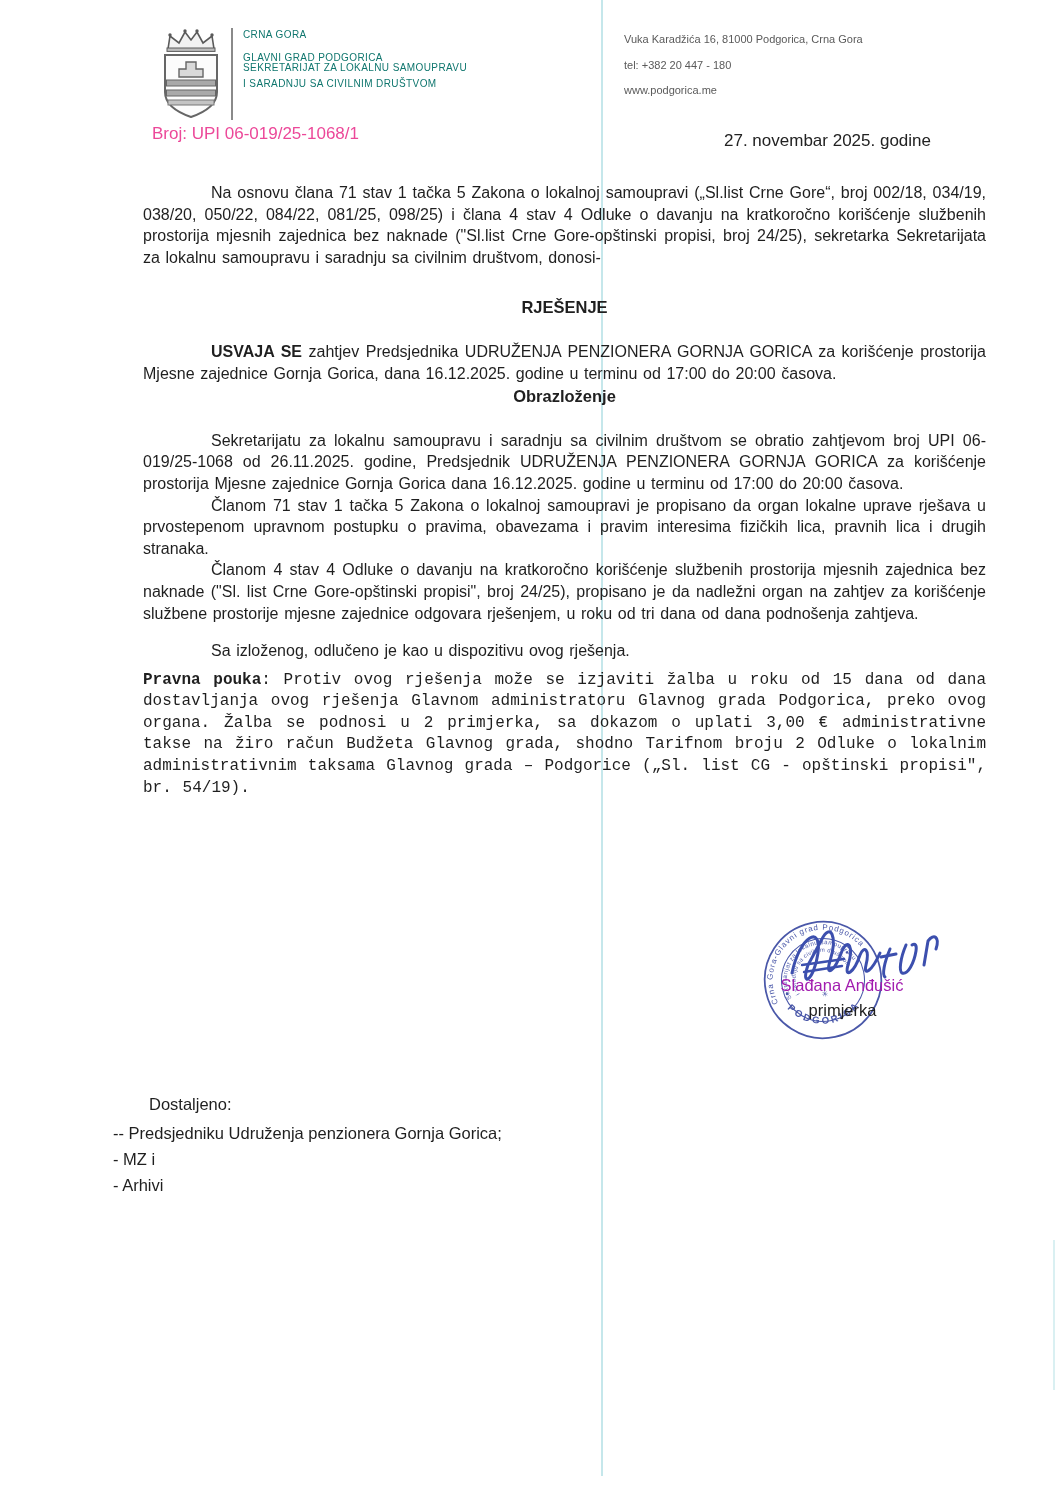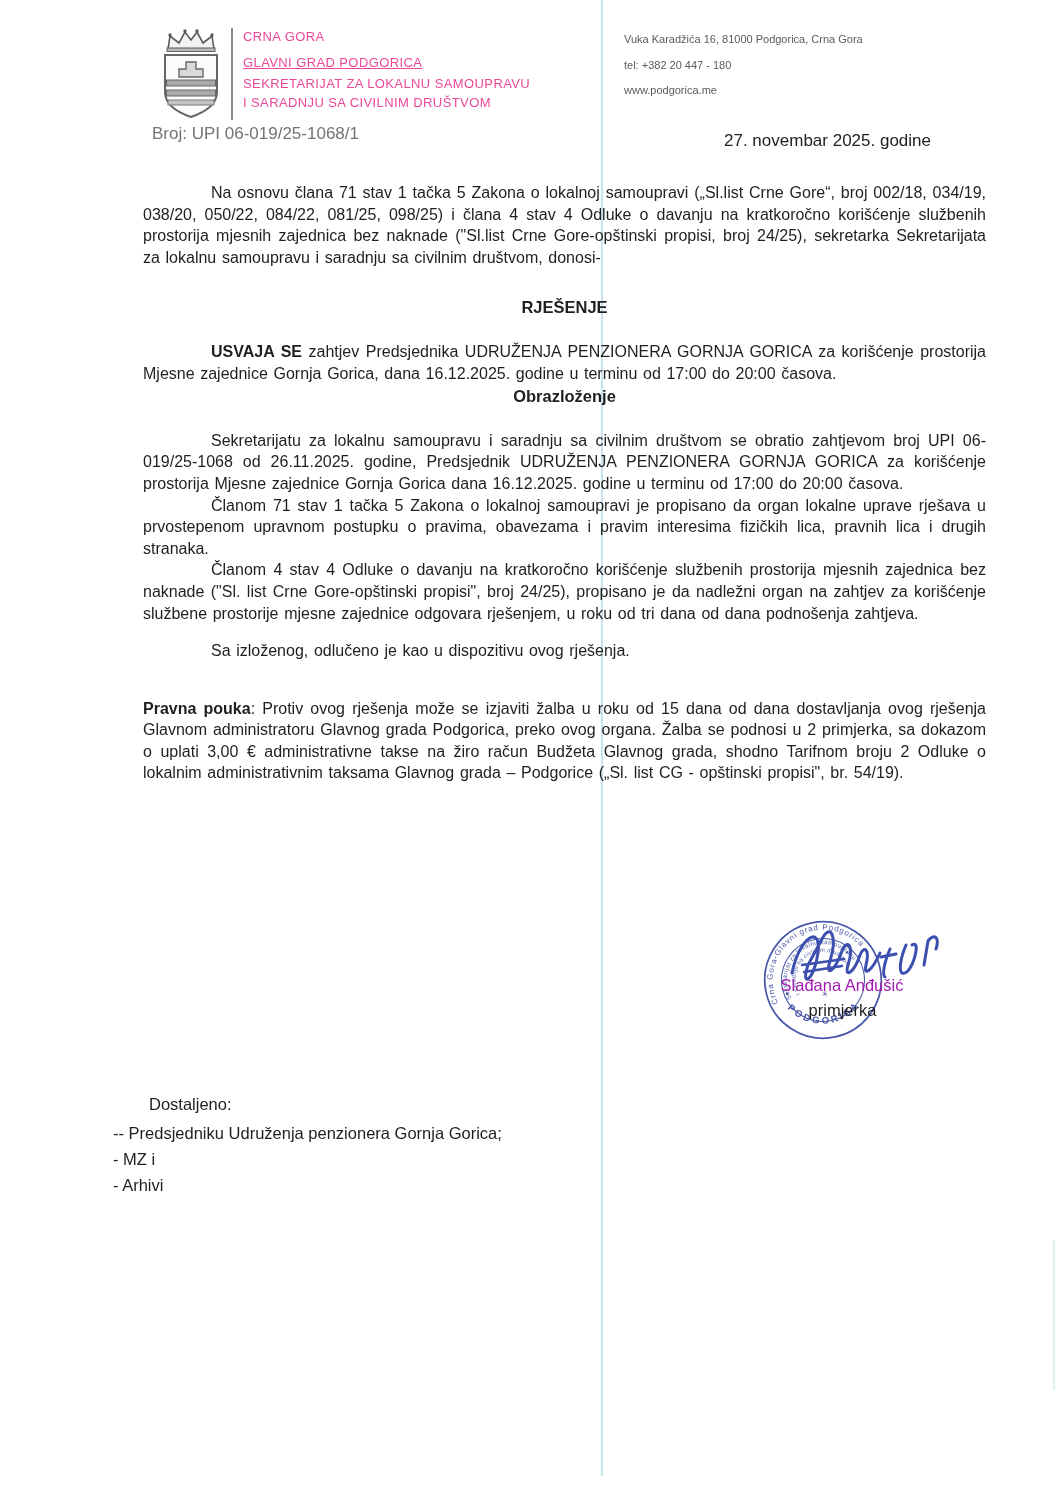--- a/index.html
+++ b/index.html
@@ -15,37 +15,37 @@
 
   
   .scan-line{position:absolute;top:0;width:2px;background:rgba(150,212,218,.55);}
   .scan-line.main{left:601px;height:1476px;}
   .scan-line.right{left:1053px;top:1240px;height:150px;background:rgba(150,212,218,.35);}
 
   
   .coa{position:absolute;left:158px;top:24px;}
   .org-divider{position:absolute;left:231px;top:28px;width:2px;height:92px;background:#8a8a8a;}
   .org-block{position:absolute;left:243px;top:30px;line-height:1;}
-  .org-line{font-size:13px;letter-spacing:.4px;color:#ec4899;}
+  .org-line{font-size:10px;letter-spacing:.4px;color:#0f766e;}
   .org-line.l0{margin-bottom:13px;}
-  .org-line.l1{margin-bottom:8px;text-decoration:underline;}
+  .org-line.l1{margin-bottom:0;}
   .org-line.l2{margin-bottom:6px;}
-  .case-number{position:absolute;left:152px;top:124px;font-size:17px;color:#737373;}
+  .case-number{position:absolute;left:152px;top:124px;font-size:17px;color:#ec4899;}
 
   .contact-block{position:absolute;left:624px;top:27px;color:#5a5a5a;font-size:11px;line-height:25.5px;}
   .date-line{position:absolute;left:724px;top:131px;font-size:17px;color:#222;}
 
   
   .doc-body{position:absolute;left:143px;top:182px;width:843px;}
   .para{margin:0;text-align:justify;font-size:16px;line-height:21.6px;color:#1f1f1f;word-spacing:1.2px;}
   .para.indent{text-indent:68px;}
   .para .b{font-weight:bold;}
   .heading{text-align:center;font-weight:bold;font-size:16.5px;margin:29px 0 22px 0;text-indent:0;}
   .gap-sm{margin-top:2px !important;}
-  .gap-md{margin-top:36px;}
+  .gap-md{margin-top:8px;font-family:Liberation Mono, monospace;}
   .gap-lg{margin-top:16px;}
 
   
   .stamp-wrap{position:absolute;left:748px;top:905px;width:150px;height:150px;transform:rotate(-12deg);opacity:.92;}
   .sig-scribble{position:absolute;left:778px;top:915px;width:200px;height:85px;}
   .sig-name{position:absolute;left:752px;top:976px;width:180px;text-align:center;font-size:16.5px;color:#a21caf;z-index:5;}
   .sig-title{position:absolute;left:770px;top:1001px;width:145px;text-align:center;font-size:16.5px;color:#1d1d1d;z-index:5;}
 
   
   .dist-block{position:absolute;left:113px;top:1095px;font-size:16.5px;color:#1f1f1f;}

